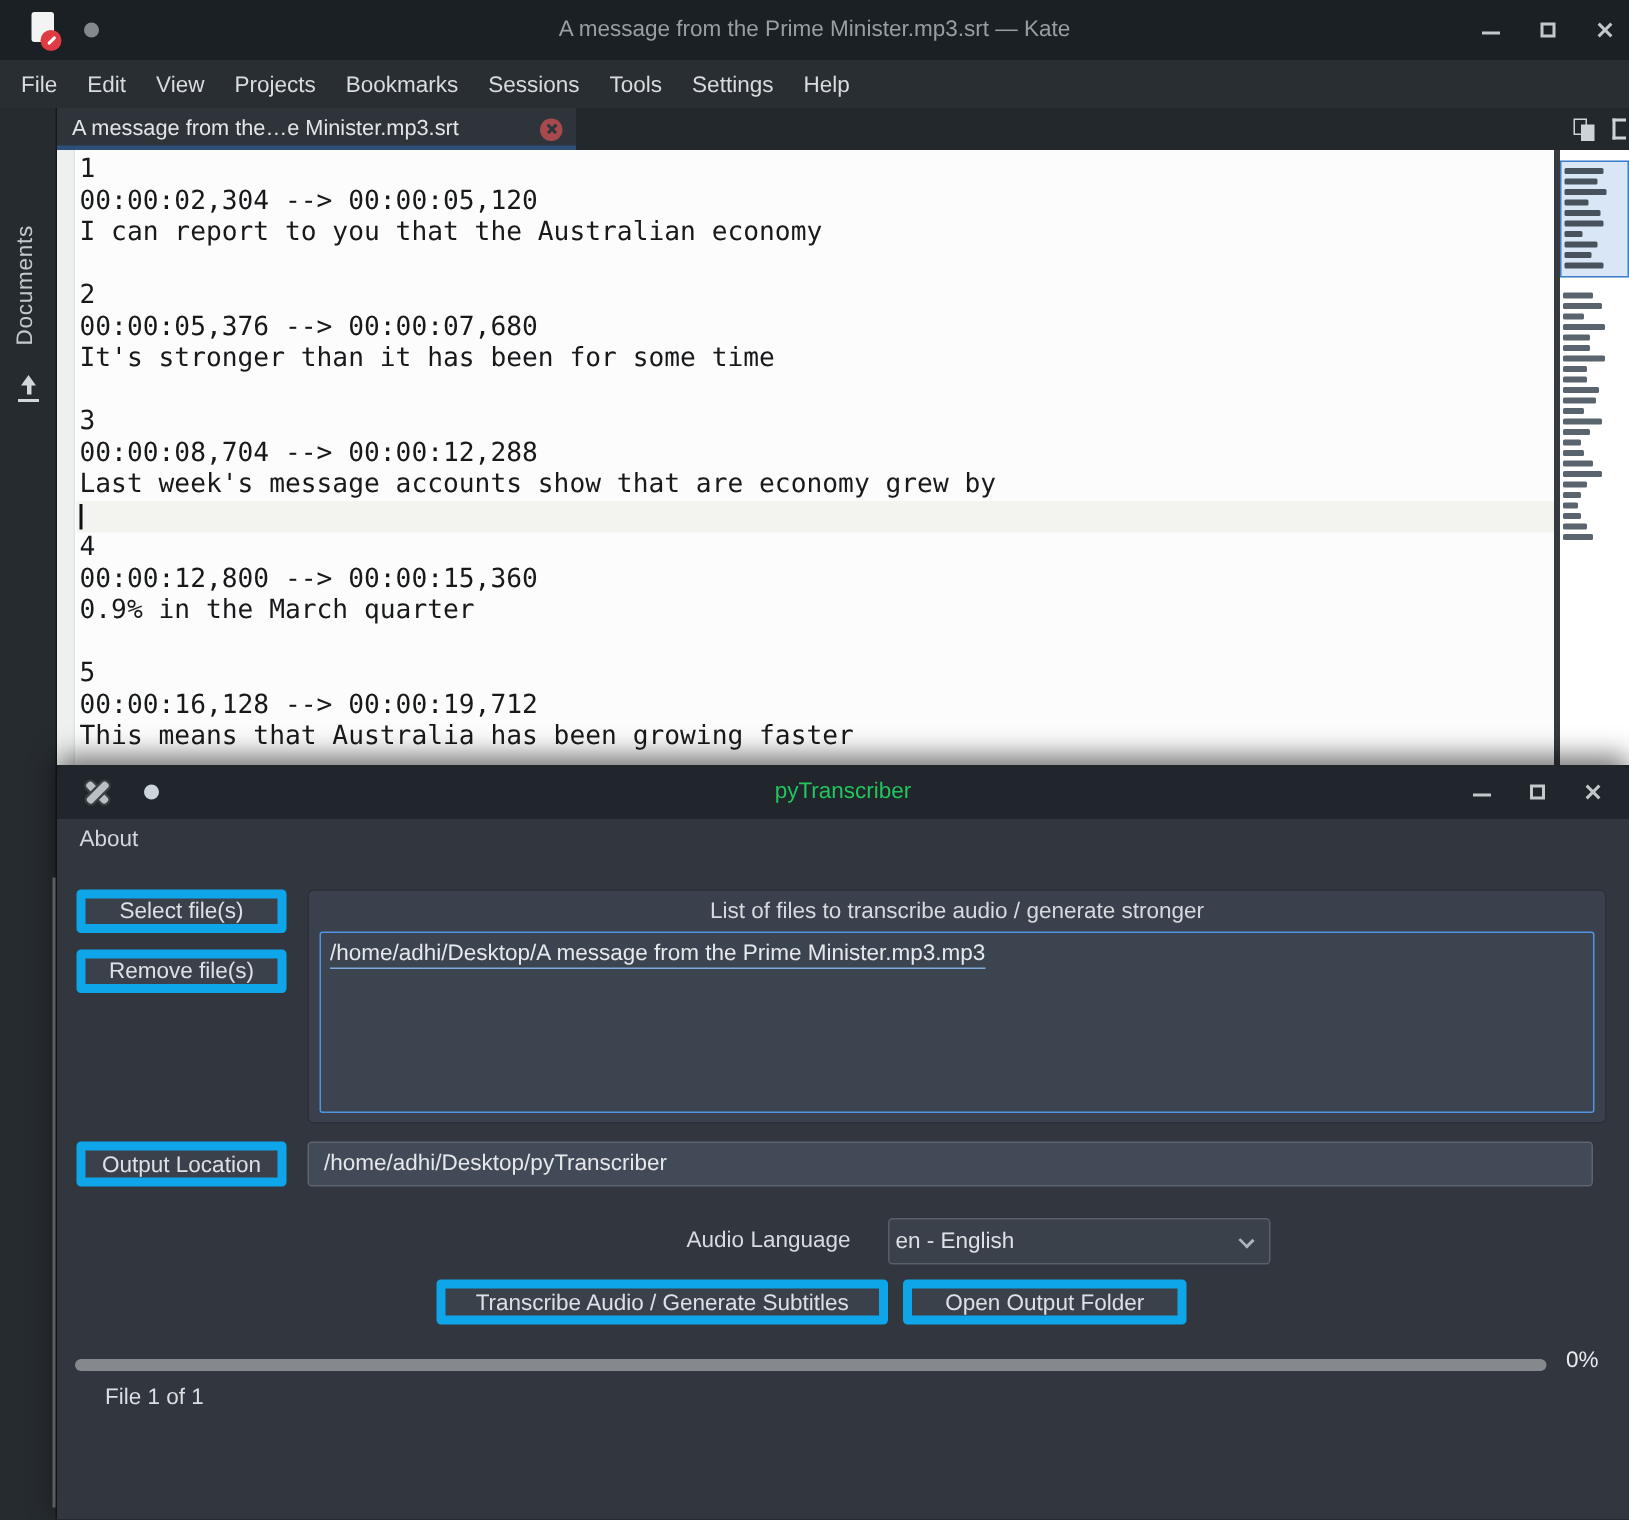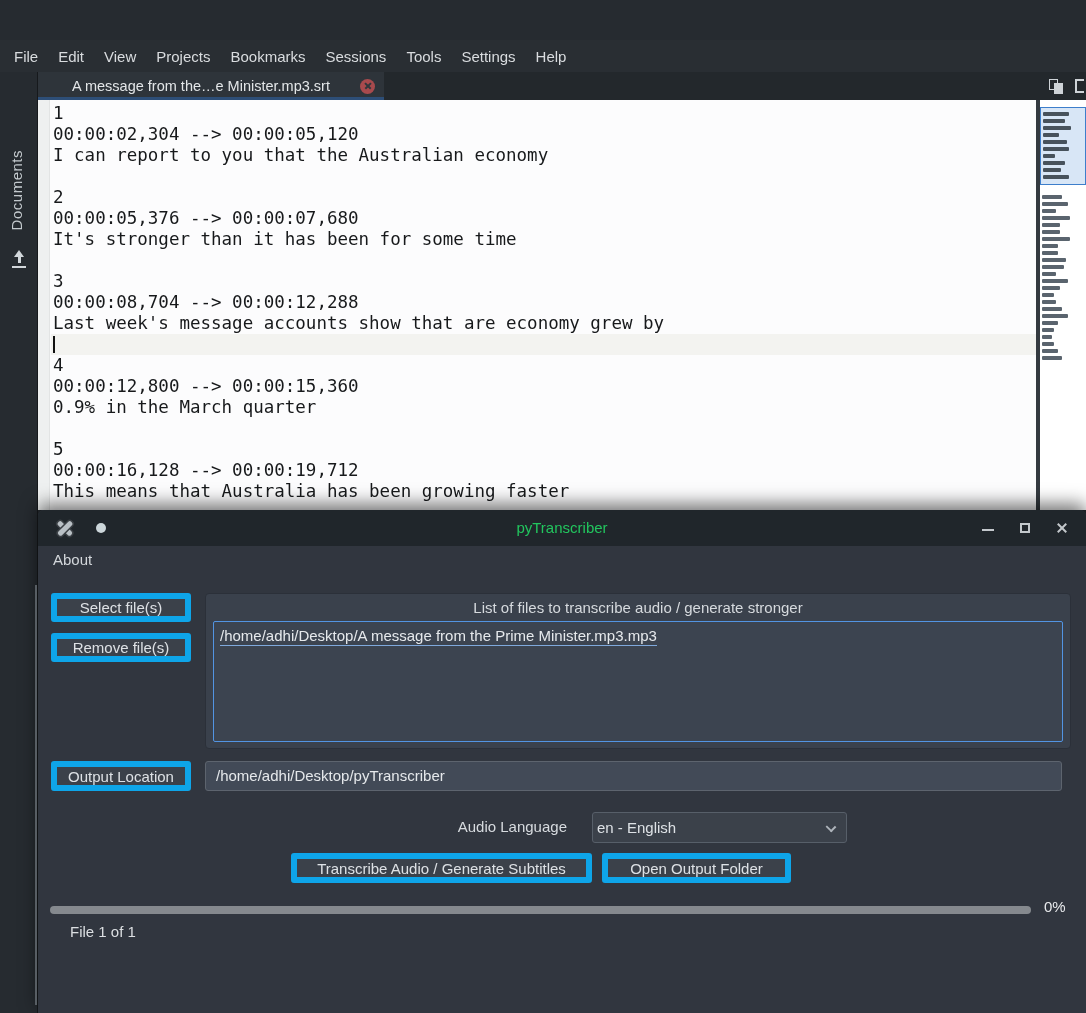--- a/index.html
+++ b/index.html
@@ -20,21 +20,21 @@
   .wc .sq  { position:absolute; left:3px; top:3px; width:10px; height:10px; border:2px solid #c3c8cc; }
   .wc .x1, .wc .x2 { position:absolute; left:2px; top:7px; width:12px; height:2px; background:#c3c8cc; }
   .wc .x1 { transform:rotate(45deg); } .wc .x2 { transform:rotate(-45deg); }
 
   .kate-menubar { position:absolute; left:0; top:40px; width:1086px; height:32px; background:#292e33; display:flex; align-items:center; padding-left:14px; gap:20px; }
   .menu-item { color:#d9dcdf; font-size:15px; }
 
   .kate-tabbar { position:absolute; left:38px; top:72px; width:1048px; height:28px; background:#23282c; }
   .kate-tab { position:absolute; left:0; top:0; width:346px; height:28px; background:#2e343a; display:flex; align-items:center; }
   .kate-tab::after { content:''; position:absolute; left:0; bottom:0; width:100%; height:3px; background:#2d4e77; }
-  .kate-tab-label { padding-left:10px; color:#e3e6e8; font-size:14.5px; white-space:nowrap; overflow:hidden; flex:1;text-align:center; }
+  .kate-tab-label { padding-left:10px; color:#e3e6e8; font-size:14.5px; white-space:nowrap; overflow:hidden; flex:1; }
   .tab-close { position:relative; width:15px; height:15px; border-radius:50%; background:#a84a4d; margin:0 9px 0 6px; flex:none; }
   .tab-close .x1,.tab-close .x2 { position:absolute; left:3.5px; top:6.7px; width:8px; height:1.6px; background:#30373c; }
   .tab-close .x1{ transform:rotate(45deg);} .tab-close .x2{ transform:rotate(-45deg);}
   .tabbar-icons { position:absolute; right:0; top:0; height:28px; display:flex; align-items:center; gap:12px; padding-right:2px; }
   .stack-icon { position:relative; width:14px; height:15px; }
   .stack-icon .b { position:absolute; left:0; top:0; width:9px; height:11px; border:1.5px solid #ced3d7; }
   .stack-icon .f { position:absolute; right:0; bottom:0; width:9px; height:11px; background:#ced3d7; }
   .partial-icon { position:relative; width:9px; height:14px; border:2px solid #ced3d7; border-right:none; }
 
   .kate-sidebar { position:absolute; left:0; top:72px; width:38px; height:941px; background:#262b30; border-right:1px solid #16191c; }
@@ -94,20 +94,42 @@
 
   .progress-groove { position:absolute; left:12px; top:396px; width:981px; height:8px; background:#85898e; border-radius:4px; }
   .progress-pct { position:absolute; left:1006px; top:388px; color:#e8eaec; font-size:15px; }
   .progress-status { position:absolute; left:32px; top:413px; color:#dcdfe2; font-size:15px; }
 </style>
 </head>
 <body>
 
 <div id="screen">
 
+  <div class="kate-titlebar">
+    <span class="kate-app-icon">
+      <span class="doc"></span>
+        <span class="pencil-circle">
+          <span class="pen"></span>
+        </span>
+    </span>
+    <span class="title-dot"></span>
+    <div class="kate-title">A message from the Prime Minister.mp3.srt — Kate</div>
+    <div class="win-controls">
+      <span class="wc">
+          <span class="bar"></span>
+        </span>
+      <span class="wc">
+          <span class="sq"></span>
+        </span>
+      <span class="wc">
+          <span class="x1"></span>
+          <span class="x2"></span>
+        </span>
+    </div>
+  </div>
 
   <div class="kate-menubar">
 
   <span class="menu-item">File</span>
       <span class="menu-item">Edit</span>
       <span class="menu-item">View</span>
       <span class="menu-item">Projects</span>
       <span class="menu-item">Bookmarks</span>
       <span class="menu-item">Sessions</span>
       <span class="menu-item">Tools</span>

